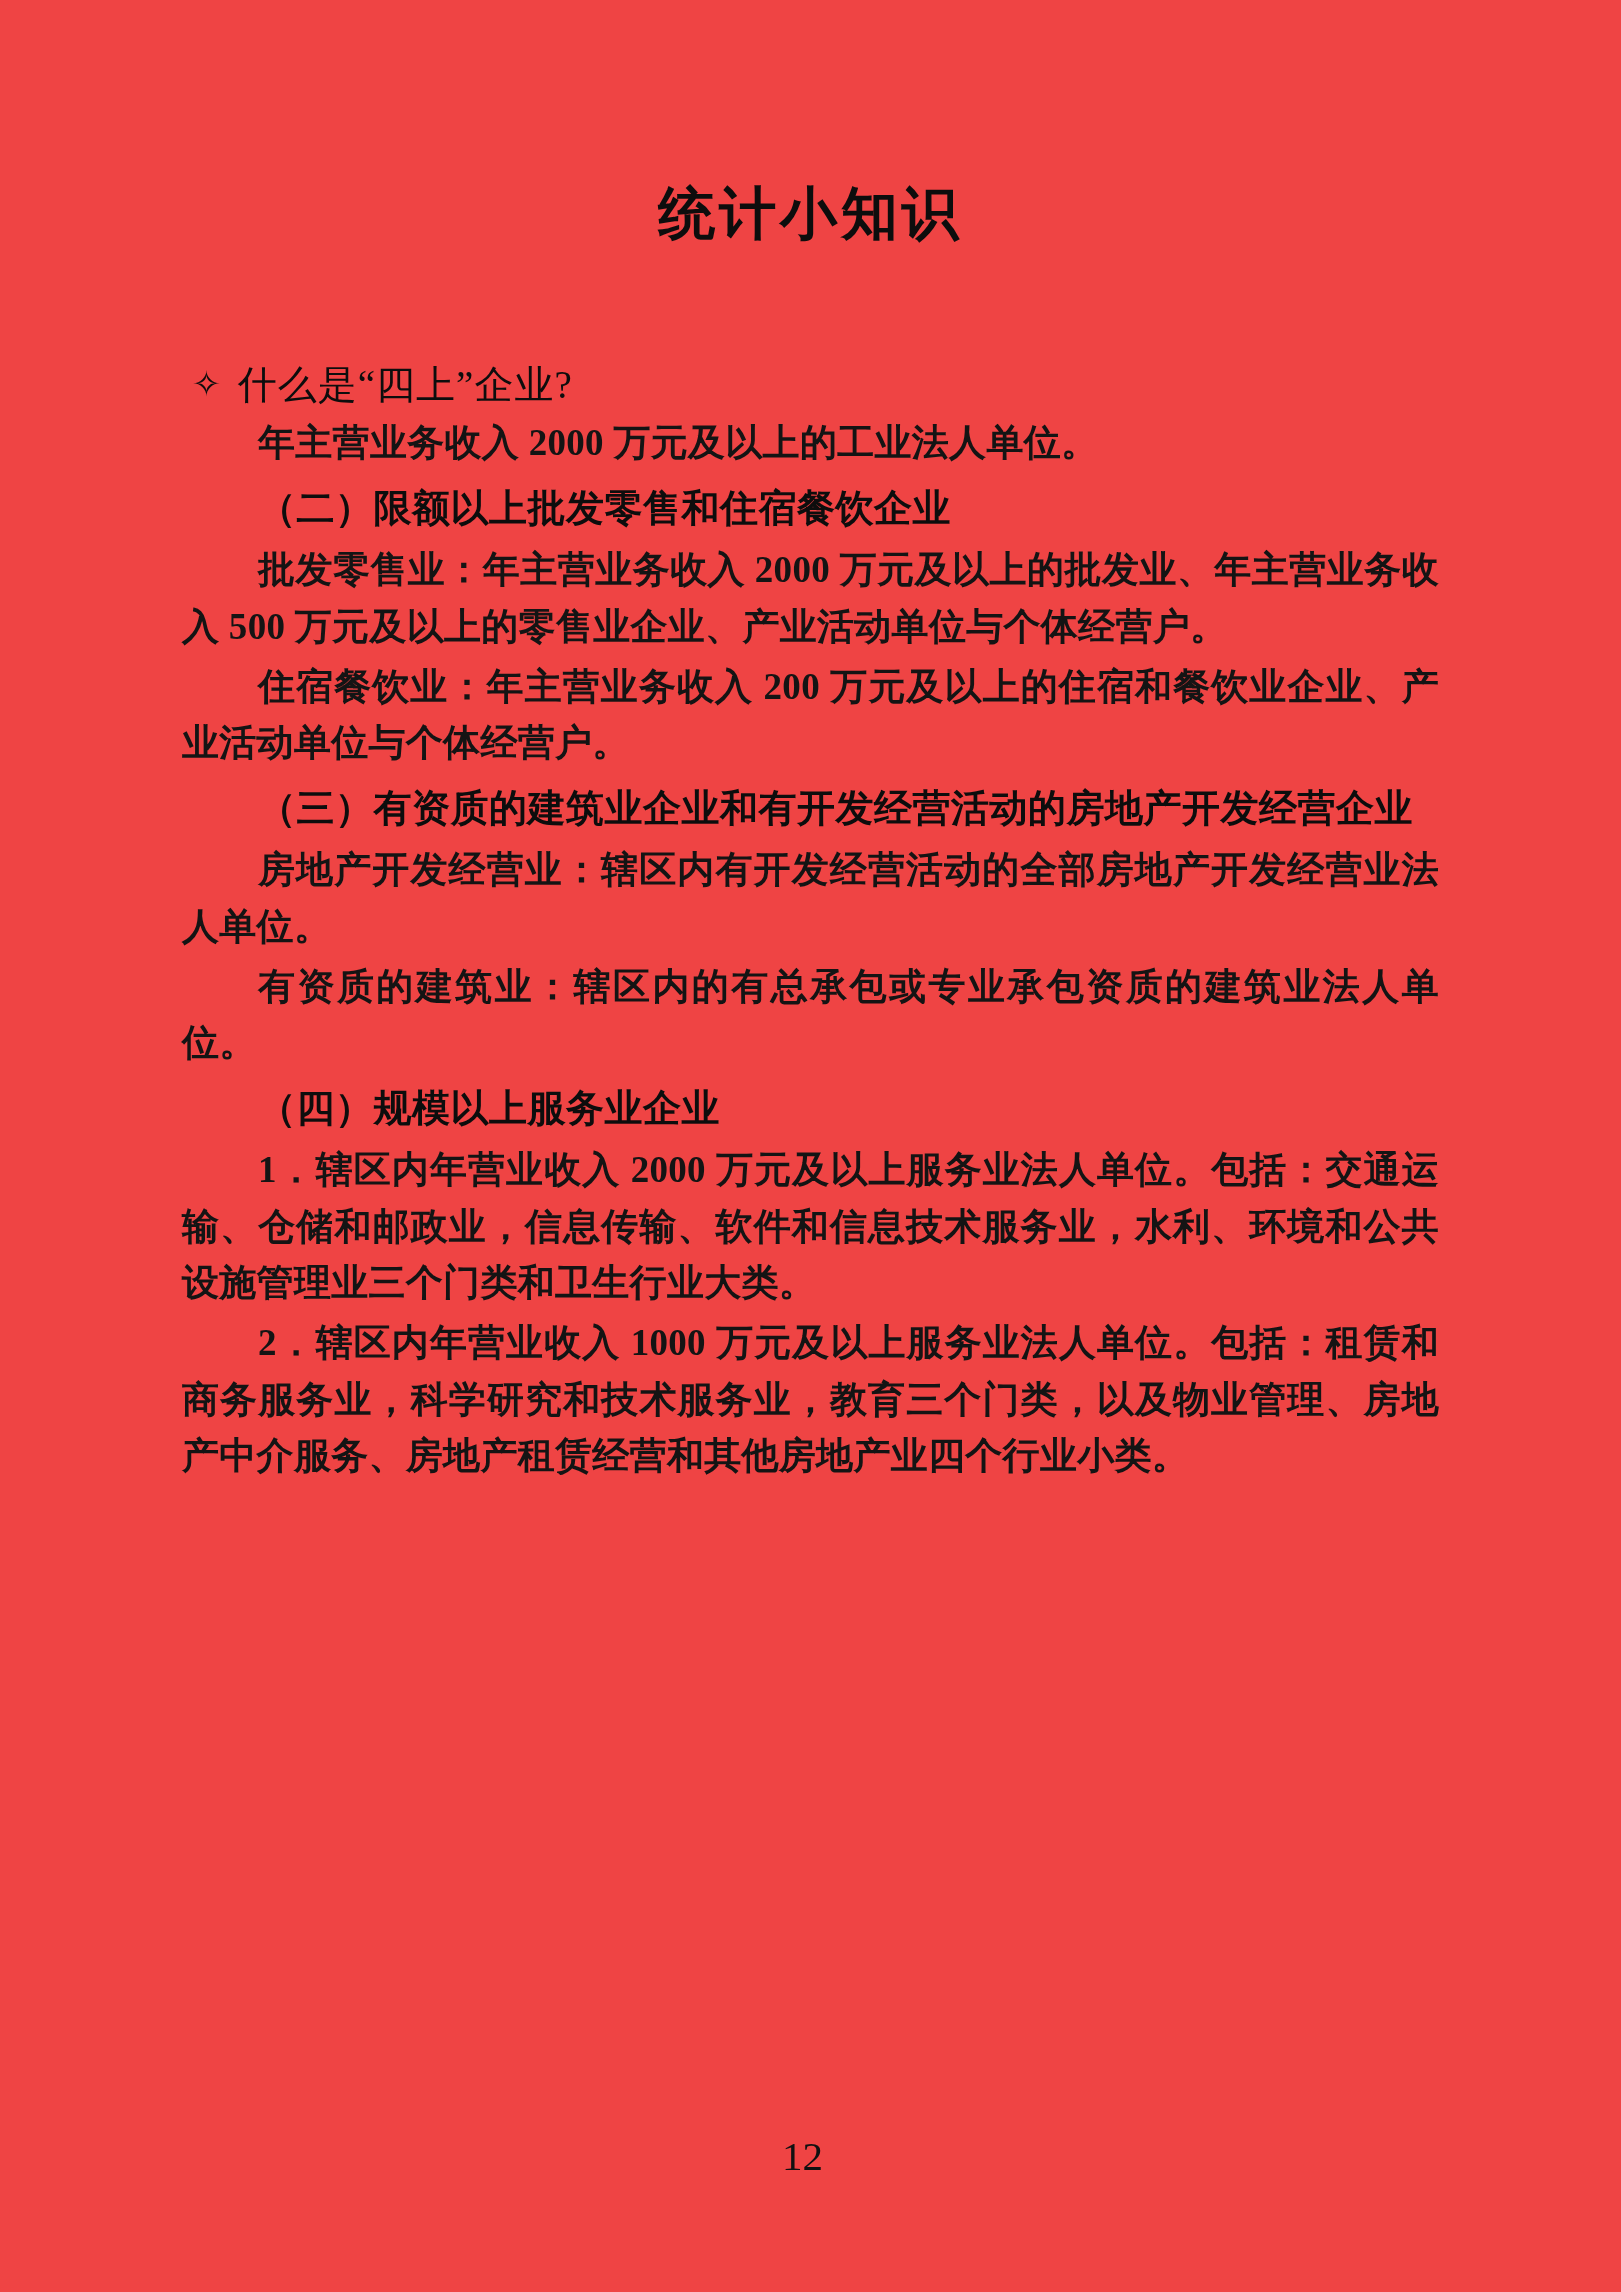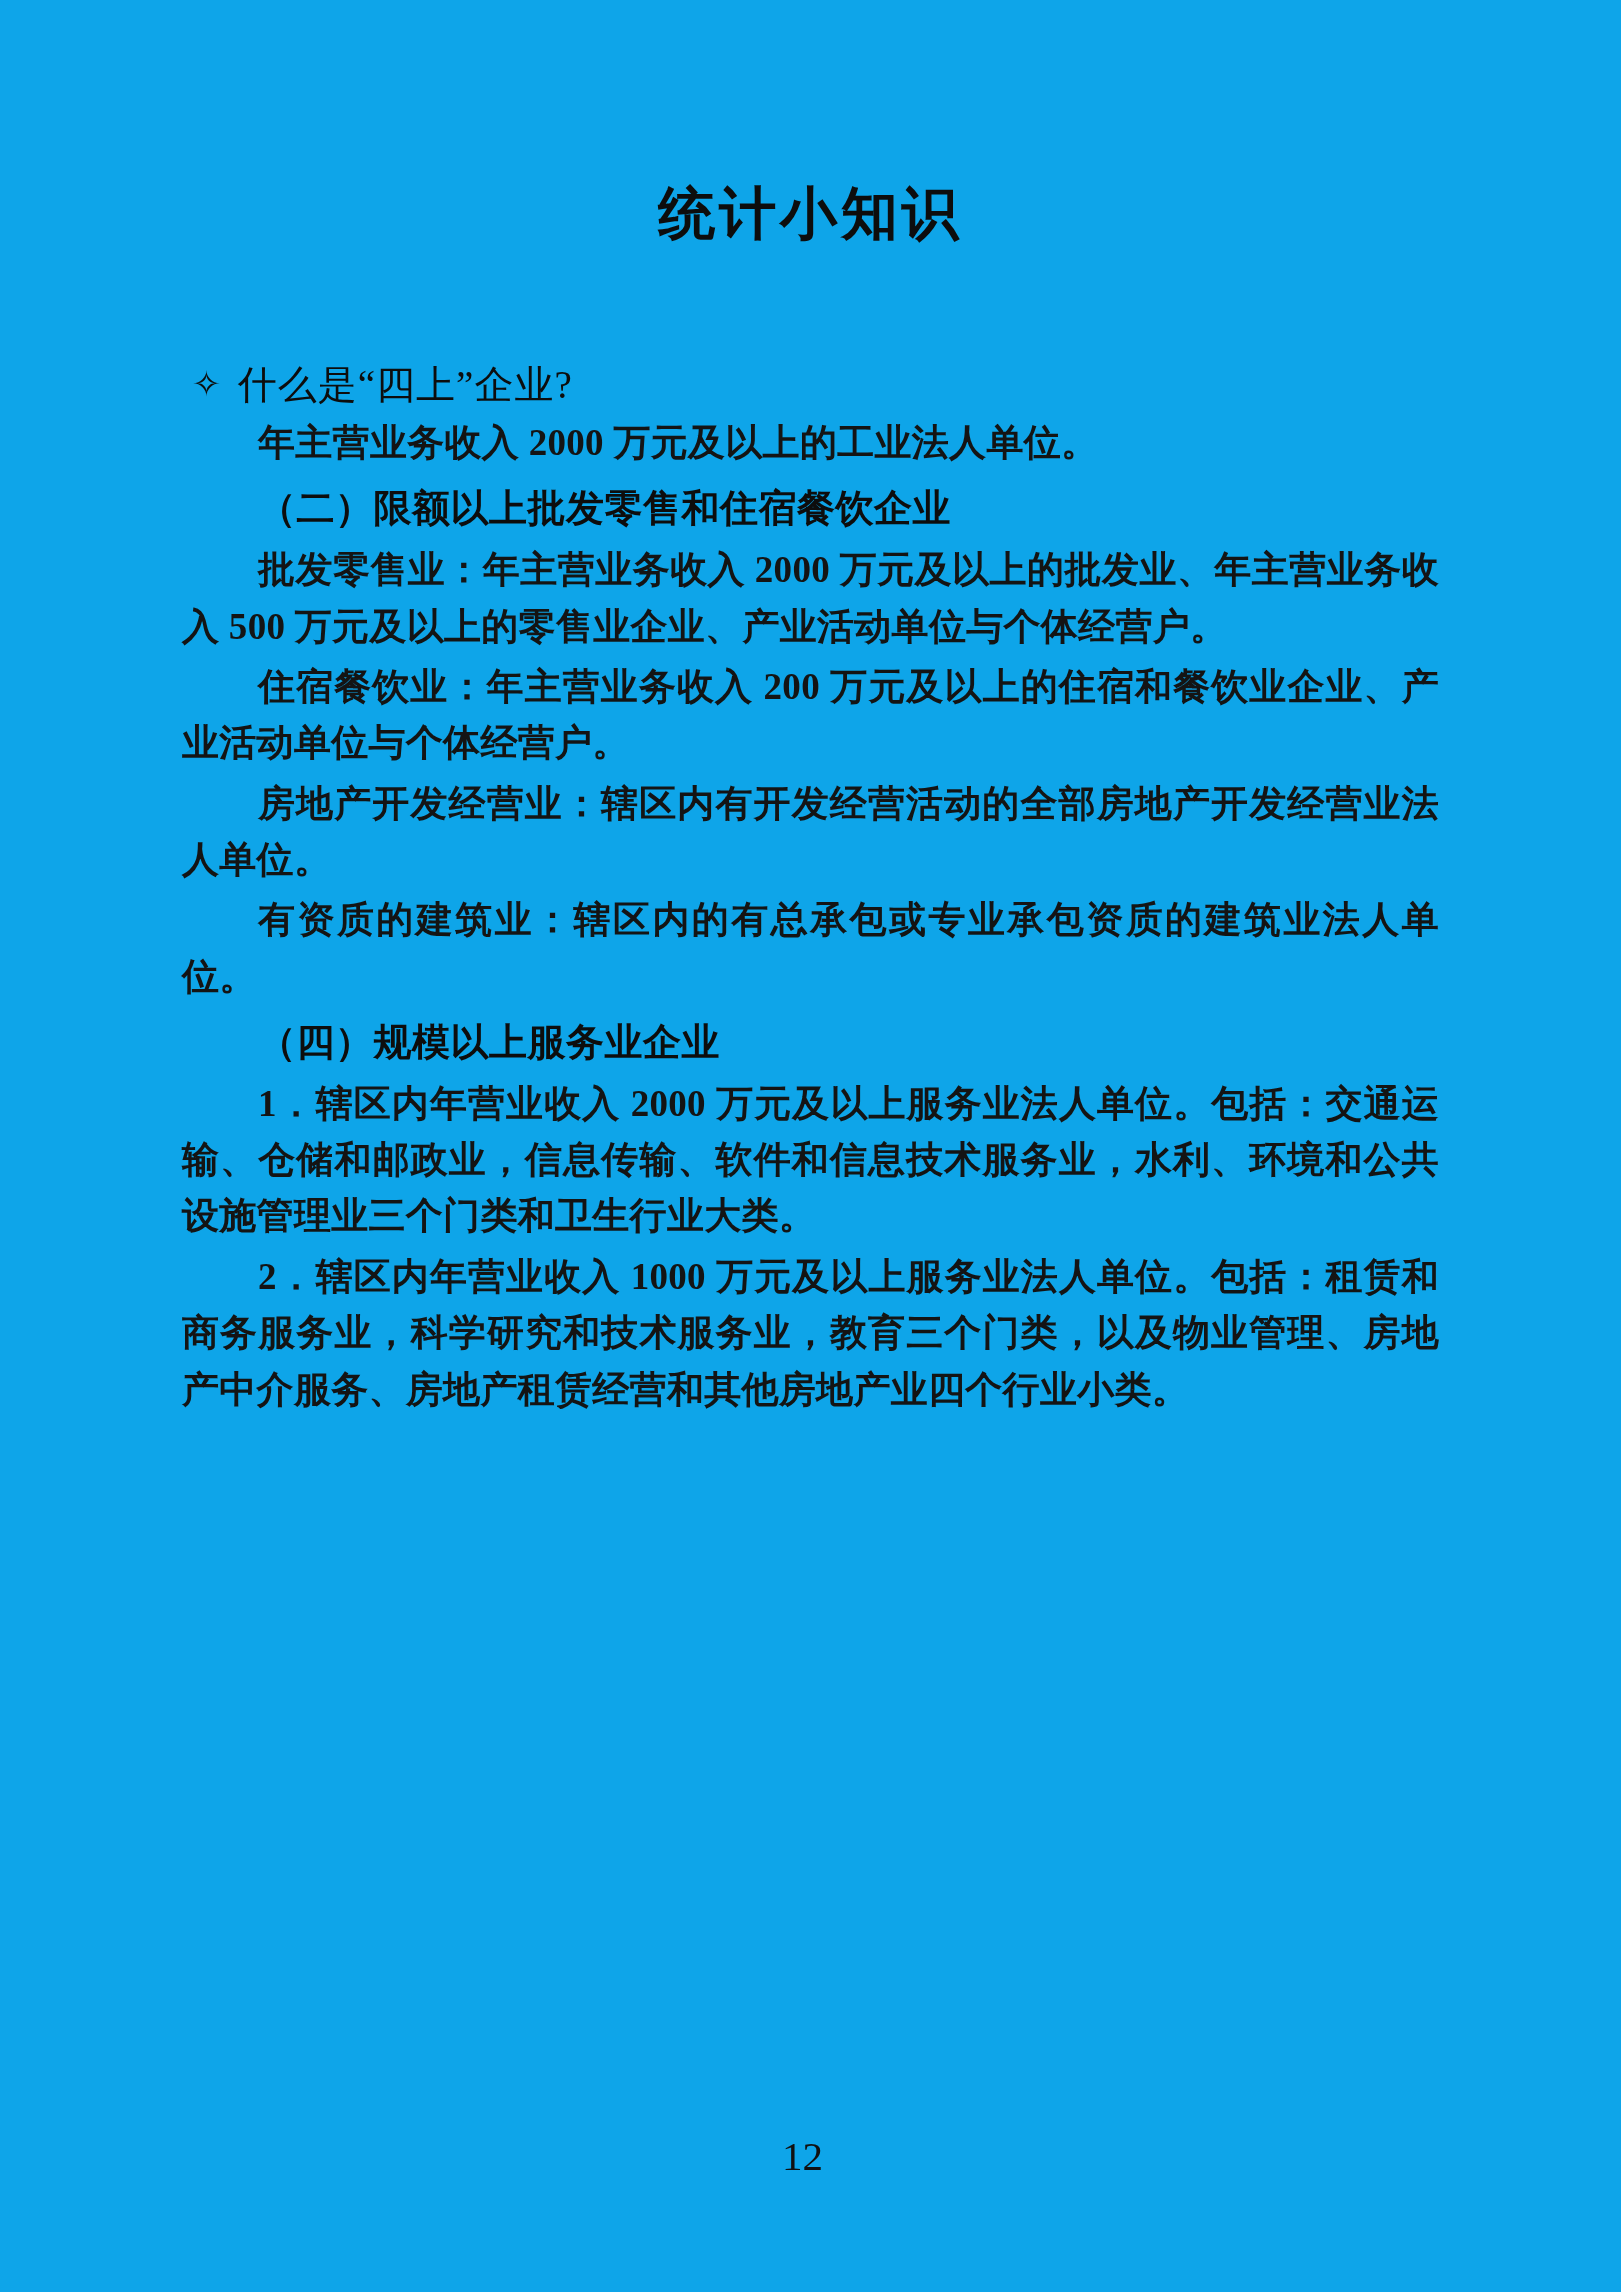--- a/index.html
+++ b/index.html
@@ -11,21 +11,21 @@
   body {
     font-family: "Liberation Serif", "DejaVu Serif", serif;
     color: #111111;
   }
 
   .page {
     position: relative;
     width: 1621px;
     height: 2293px;
     margin: 0 auto;
-    background: #0ea5e9;
+    background: #ef4444;
     box-sizing: border-box;
     overflow: hidden;
   }
 
   
   .content {
     position: absolute;
     left: 182px;
     top: 0;
     width: 1257px;
@@ -121,20 +121,21 @@
     <div class="star-heading">
       <span class="bullet">✧</span><span>什么是“四上”企业?</span>
     </div>
 
     <p class="para">年主营业务收入 2000 万元及以上的工业法人单位。</p>
 
     <div class="sec-heading">（二）限额以上批发零售和住宿餐饮企业</div>
     <p class="para">批发零售业：年主营业务收入 2000 万元及以上的批发业、年主营业务收入 500 万元及以上的零售业企业、产业活动单位与个体经营户。</p>
     <p class="para">住宿餐饮业：年主营业务收入 200 万元及以上的住宿和餐饮业企业、产业活动单位与个体经营户。</p>
 
+    <div class="sec-heading wrap">（三）有资质的建筑业企业和有开发经营活动的房地产开发经营企业</div>
     <p class="para">房地产开发经营业：辖区内有开发经营活动的全部房地产开发经营业法人单位。</p>
     <p class="para">有资质的建筑业：辖区内的有总承包或专业承包资质的建筑业法人单位。</p>
 
     <div class="sec-heading">（四）规模以上服务业企业</div>
     <p class="para">1．辖区内年营业收入 2000 万元及以上服务业法人单位。包括：交通运输、仓储和邮政业，信息传输、软件和信息技术服务业，水利、环境和公共设施管理业三个门类和卫生行业大类。</p>
     <p class="para">2．辖区内年营业收入 1000 万元及以上服务业法人单位。包括：租赁和商务服务业，科学研究和技术服务业，教育三个门类，以及物业管理、房地产中介服务、房地产租赁经营和其他房地产业四个行业小类。</p>
 
   </div>
 
   <div class="page-number">12</div>

